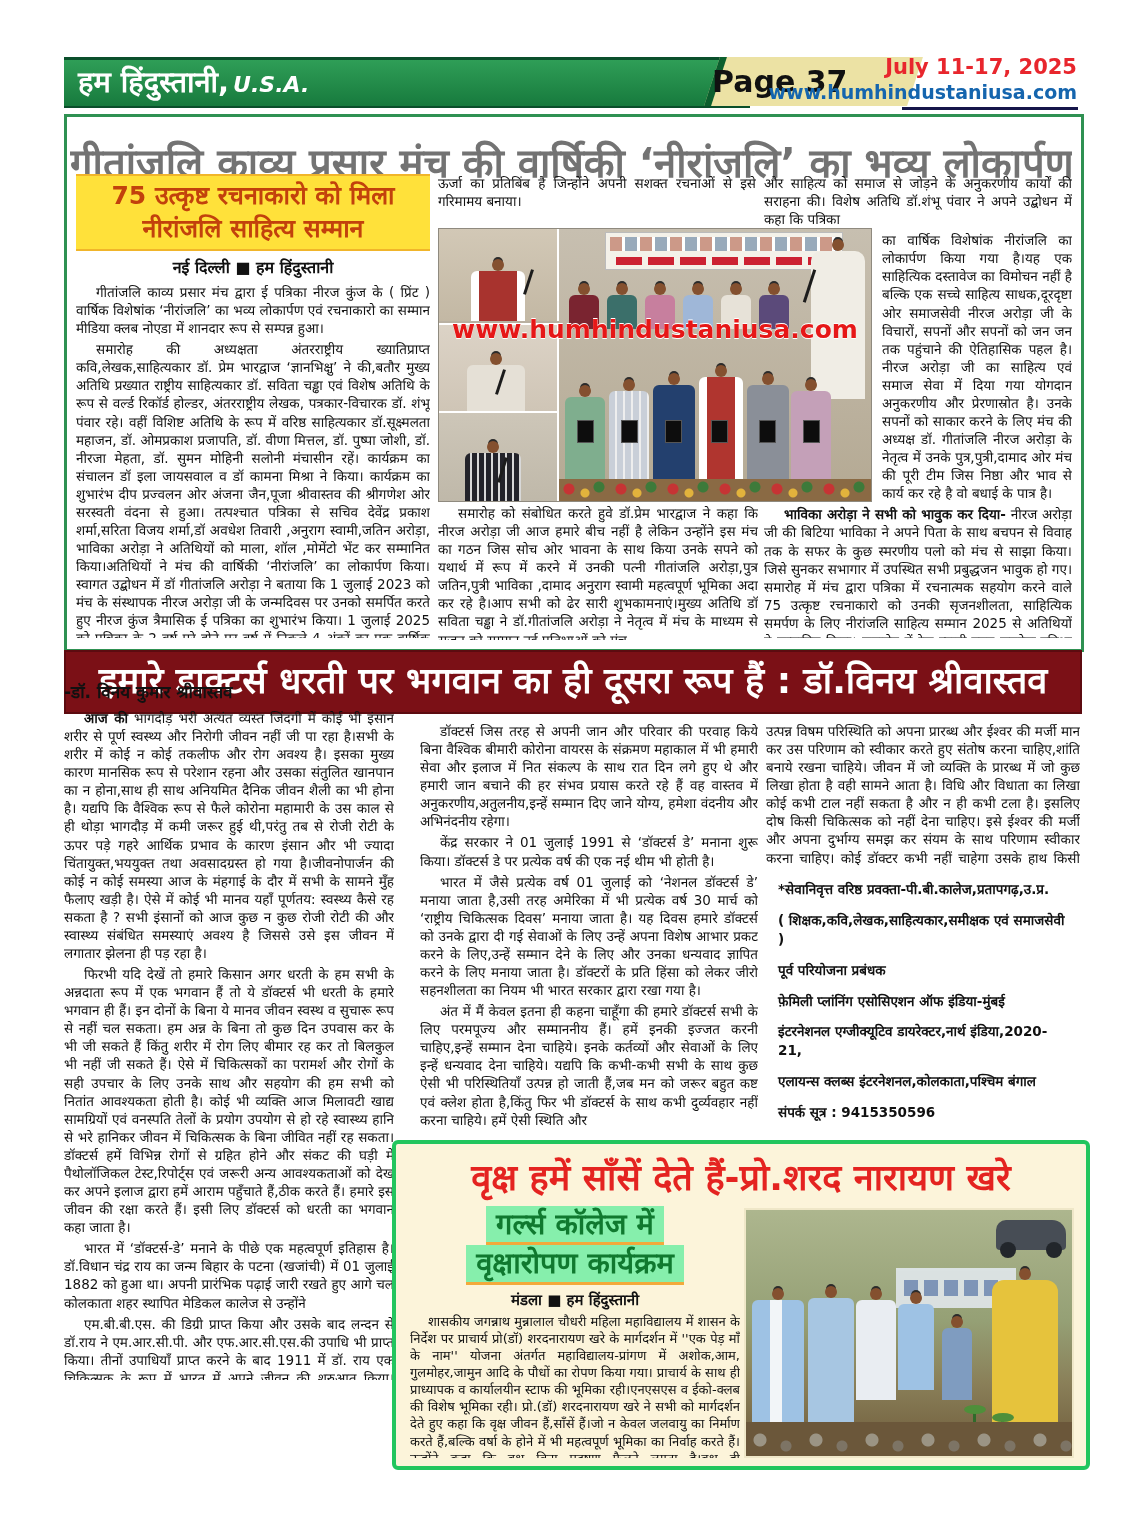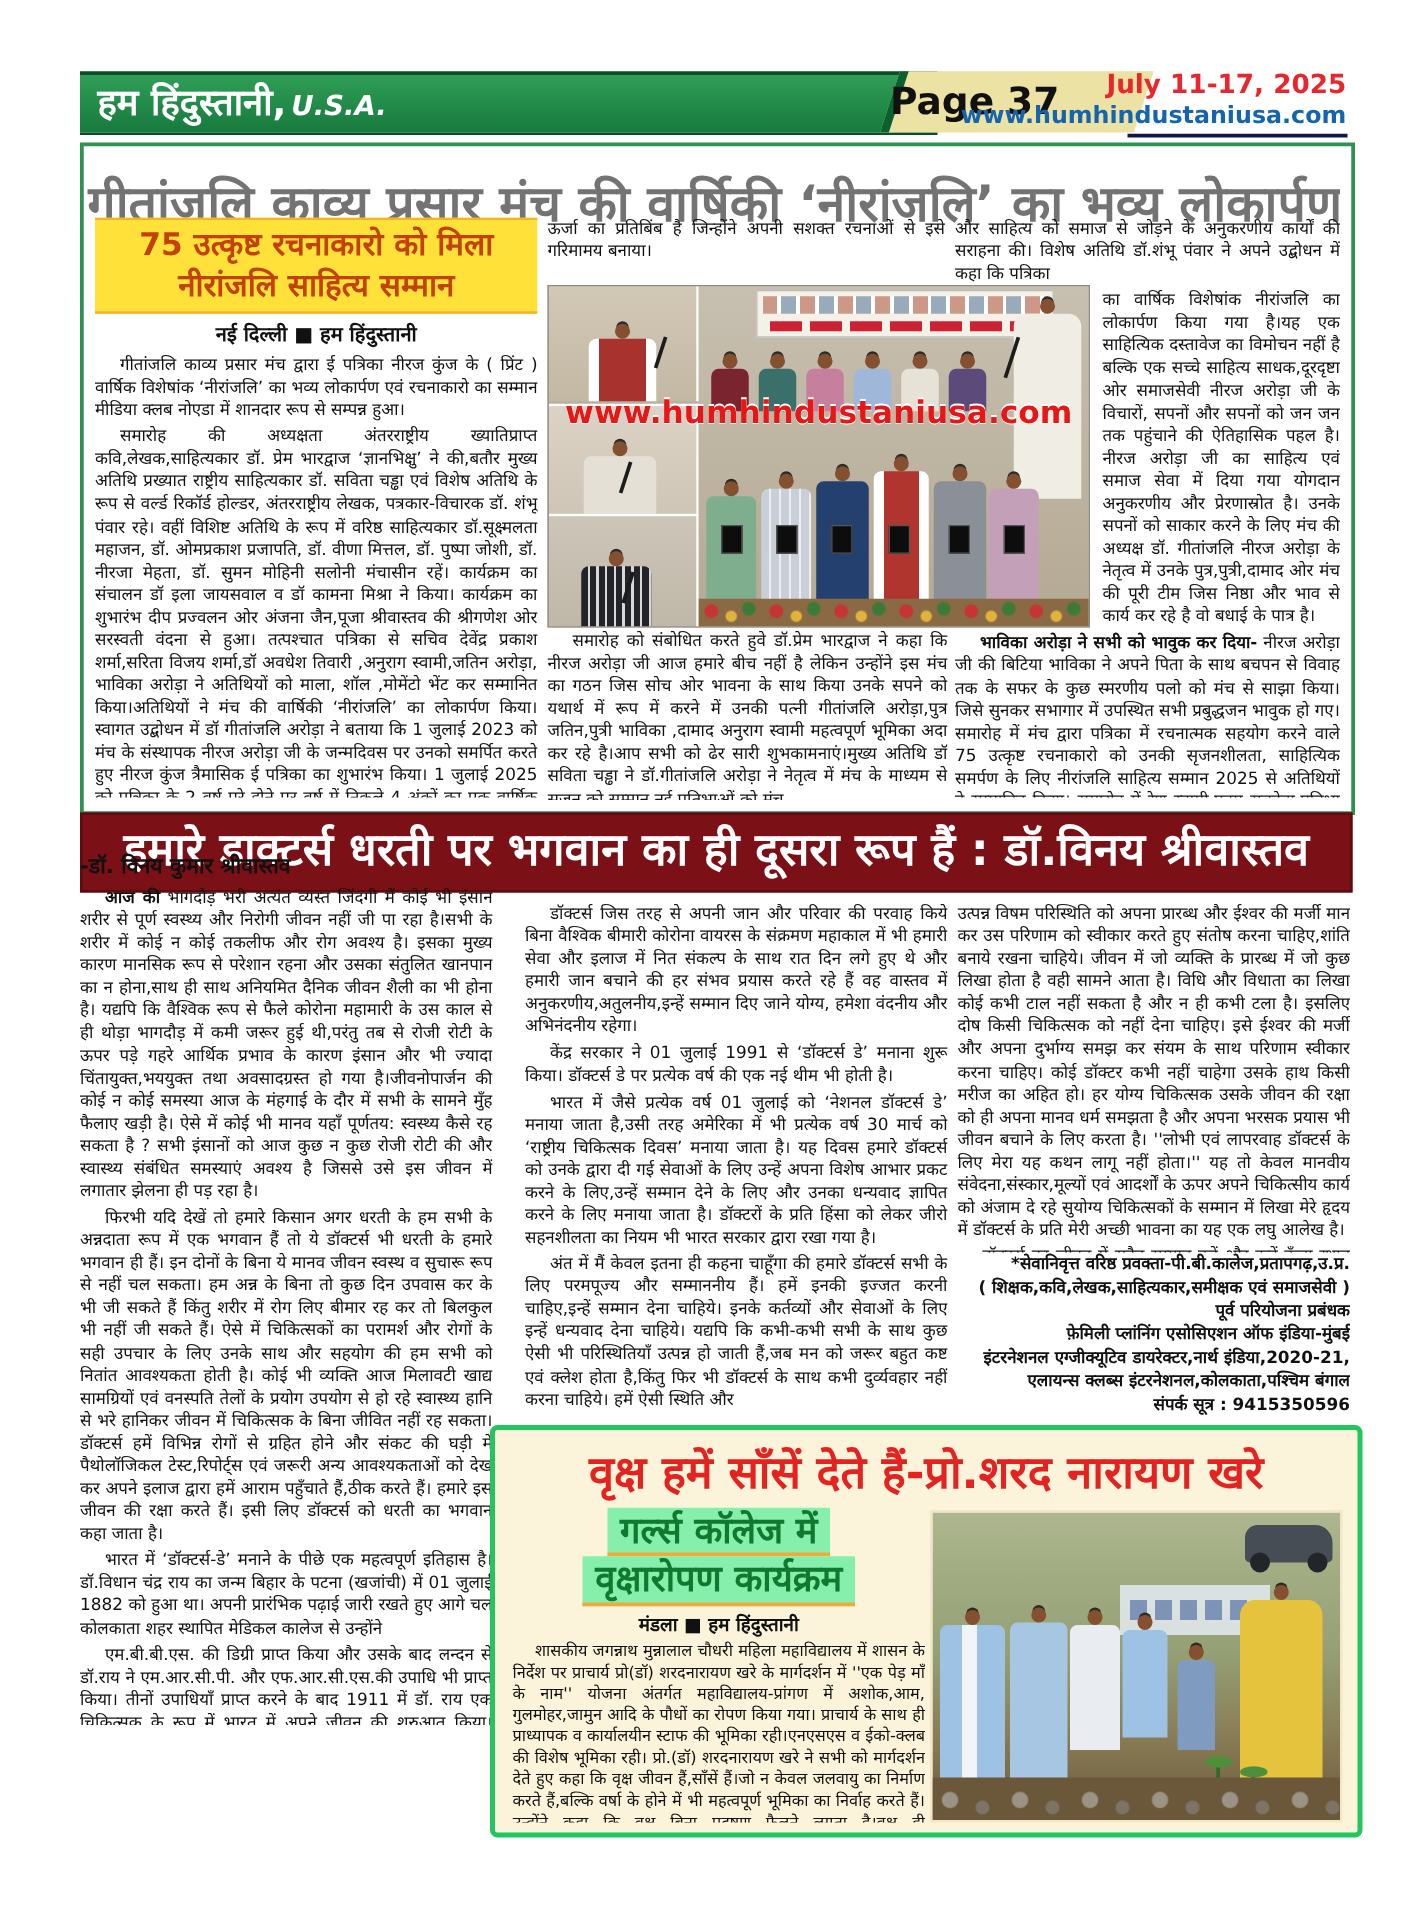--- a/index.html
+++ b/index.html
@@ -59,21 +59,21 @@
     font-size:25px;text-shadow:0 1px 0 #fff,0 -1px 0 #fff;z-index:5;white-space:nowrap;}
   
   .banner2{position:absolute;left:64px;top:650px;width:1014px;height:60px;background:#7b1016;
     border:2px solid #5c0b10;color:#fff;text-align:center;font-size:36px;font-weight:bold;
     line-height:58px;white-space:nowrap;overflow:hidden;}
   .a2c1{left:64px;top:680px;width:330px;height:700px;}
   .a2c2{left:420px;top:722px;width:338px;height:412px;}
   .a2c3{left:766px;top:722px;width:314px;height:412px;display:flex;flex-direction:column;}
   .a2c3text{flex:1 1 auto;overflow:hidden;}
   .byline2{font-weight:bold;font-size:17px;margin:0 0 6px 0;}
-  .sig p{margin:0;text-align:right;font-weight:bold;font-size:13.5px;line-height:1.4;}
+  .sig p{margin:12px;text-align:left;font-weight:bold;font-size:13.5px;line-height:1.4;}
   
   .a3-box{position:absolute;left:392px;top:1140px;width:690px;height:322px;background:#fcf4da;
     border:4px solid #22c55e;border-radius:6px;overflow:hidden;}
   .a3-headline{position:absolute;left:8px;top:8px;right:8px;text-align:center;color:#e42320;
     font-size:36px;font-weight:bold;white-space:nowrap;overflow:hidden;}
   .a3-left{position:absolute;left:14px;top:62px;width:330px;bottom:8px;overflow:hidden;}
   .a3-sub{text-align:center;font-weight:bold;font-size:29px;line-height:1.25;color:#10792f;}
   .a3-sub span{display:inline-block;background:#86efac;border-bottom:3px solid #f2a93b;padding:0 10px;}
   .a3-byline{text-align:center;font-weight:bold;font-size:15px;margin:4px 0;}
   .a3-bt{font-size:13px;line-height:1.32;text-align:justify;margin:0;text-indent:18px;}

